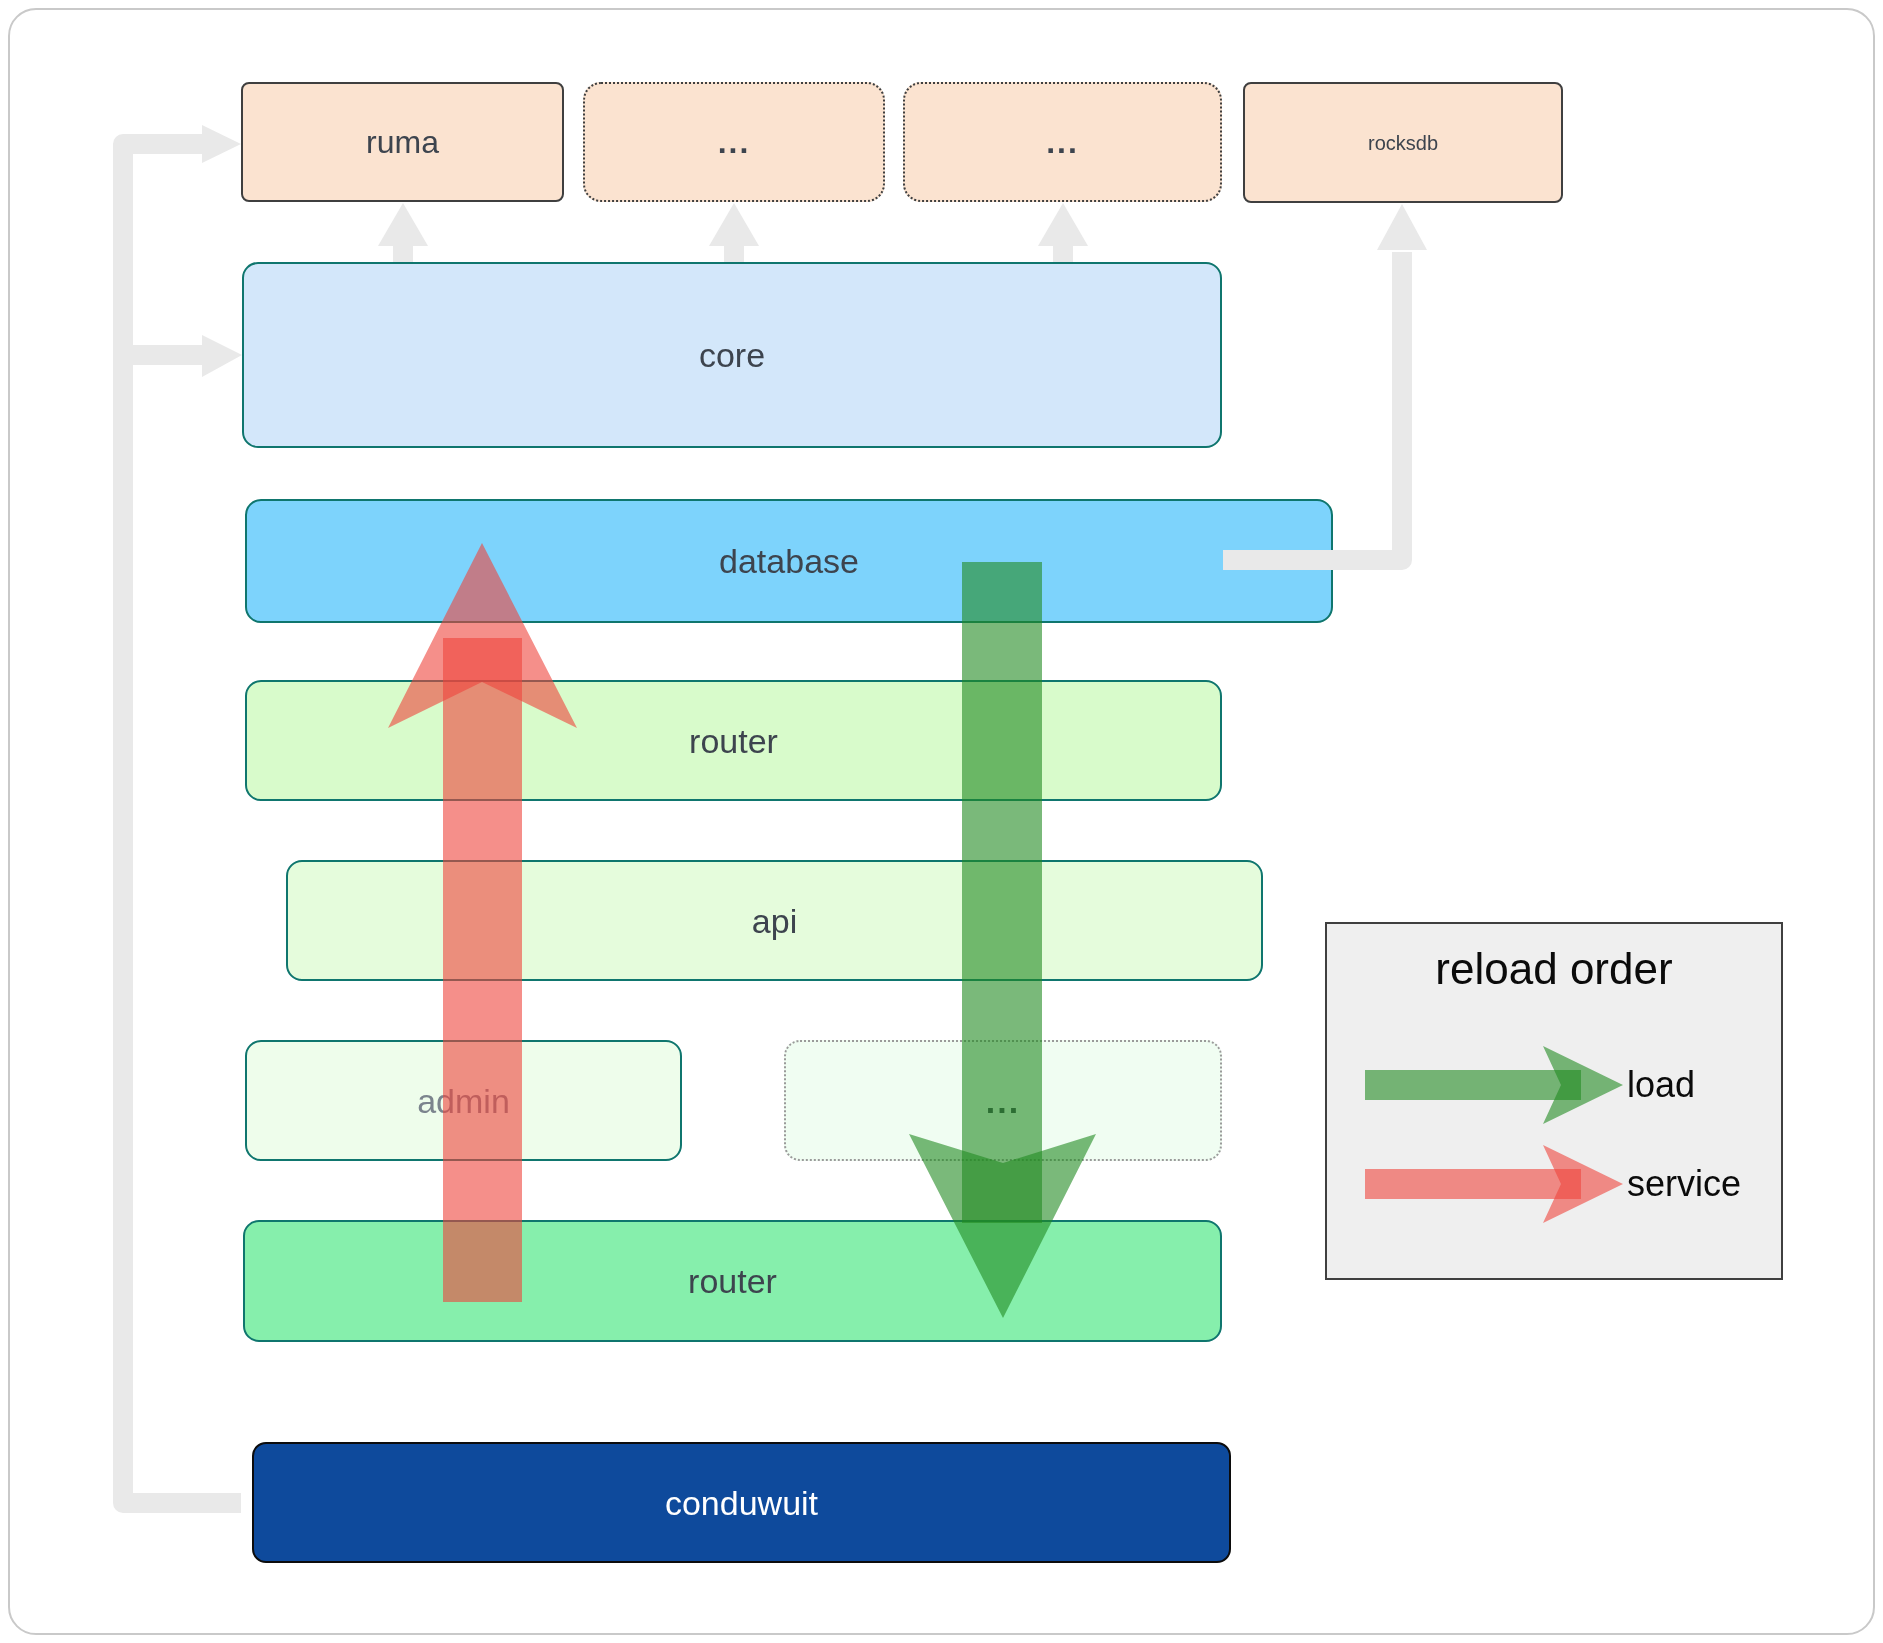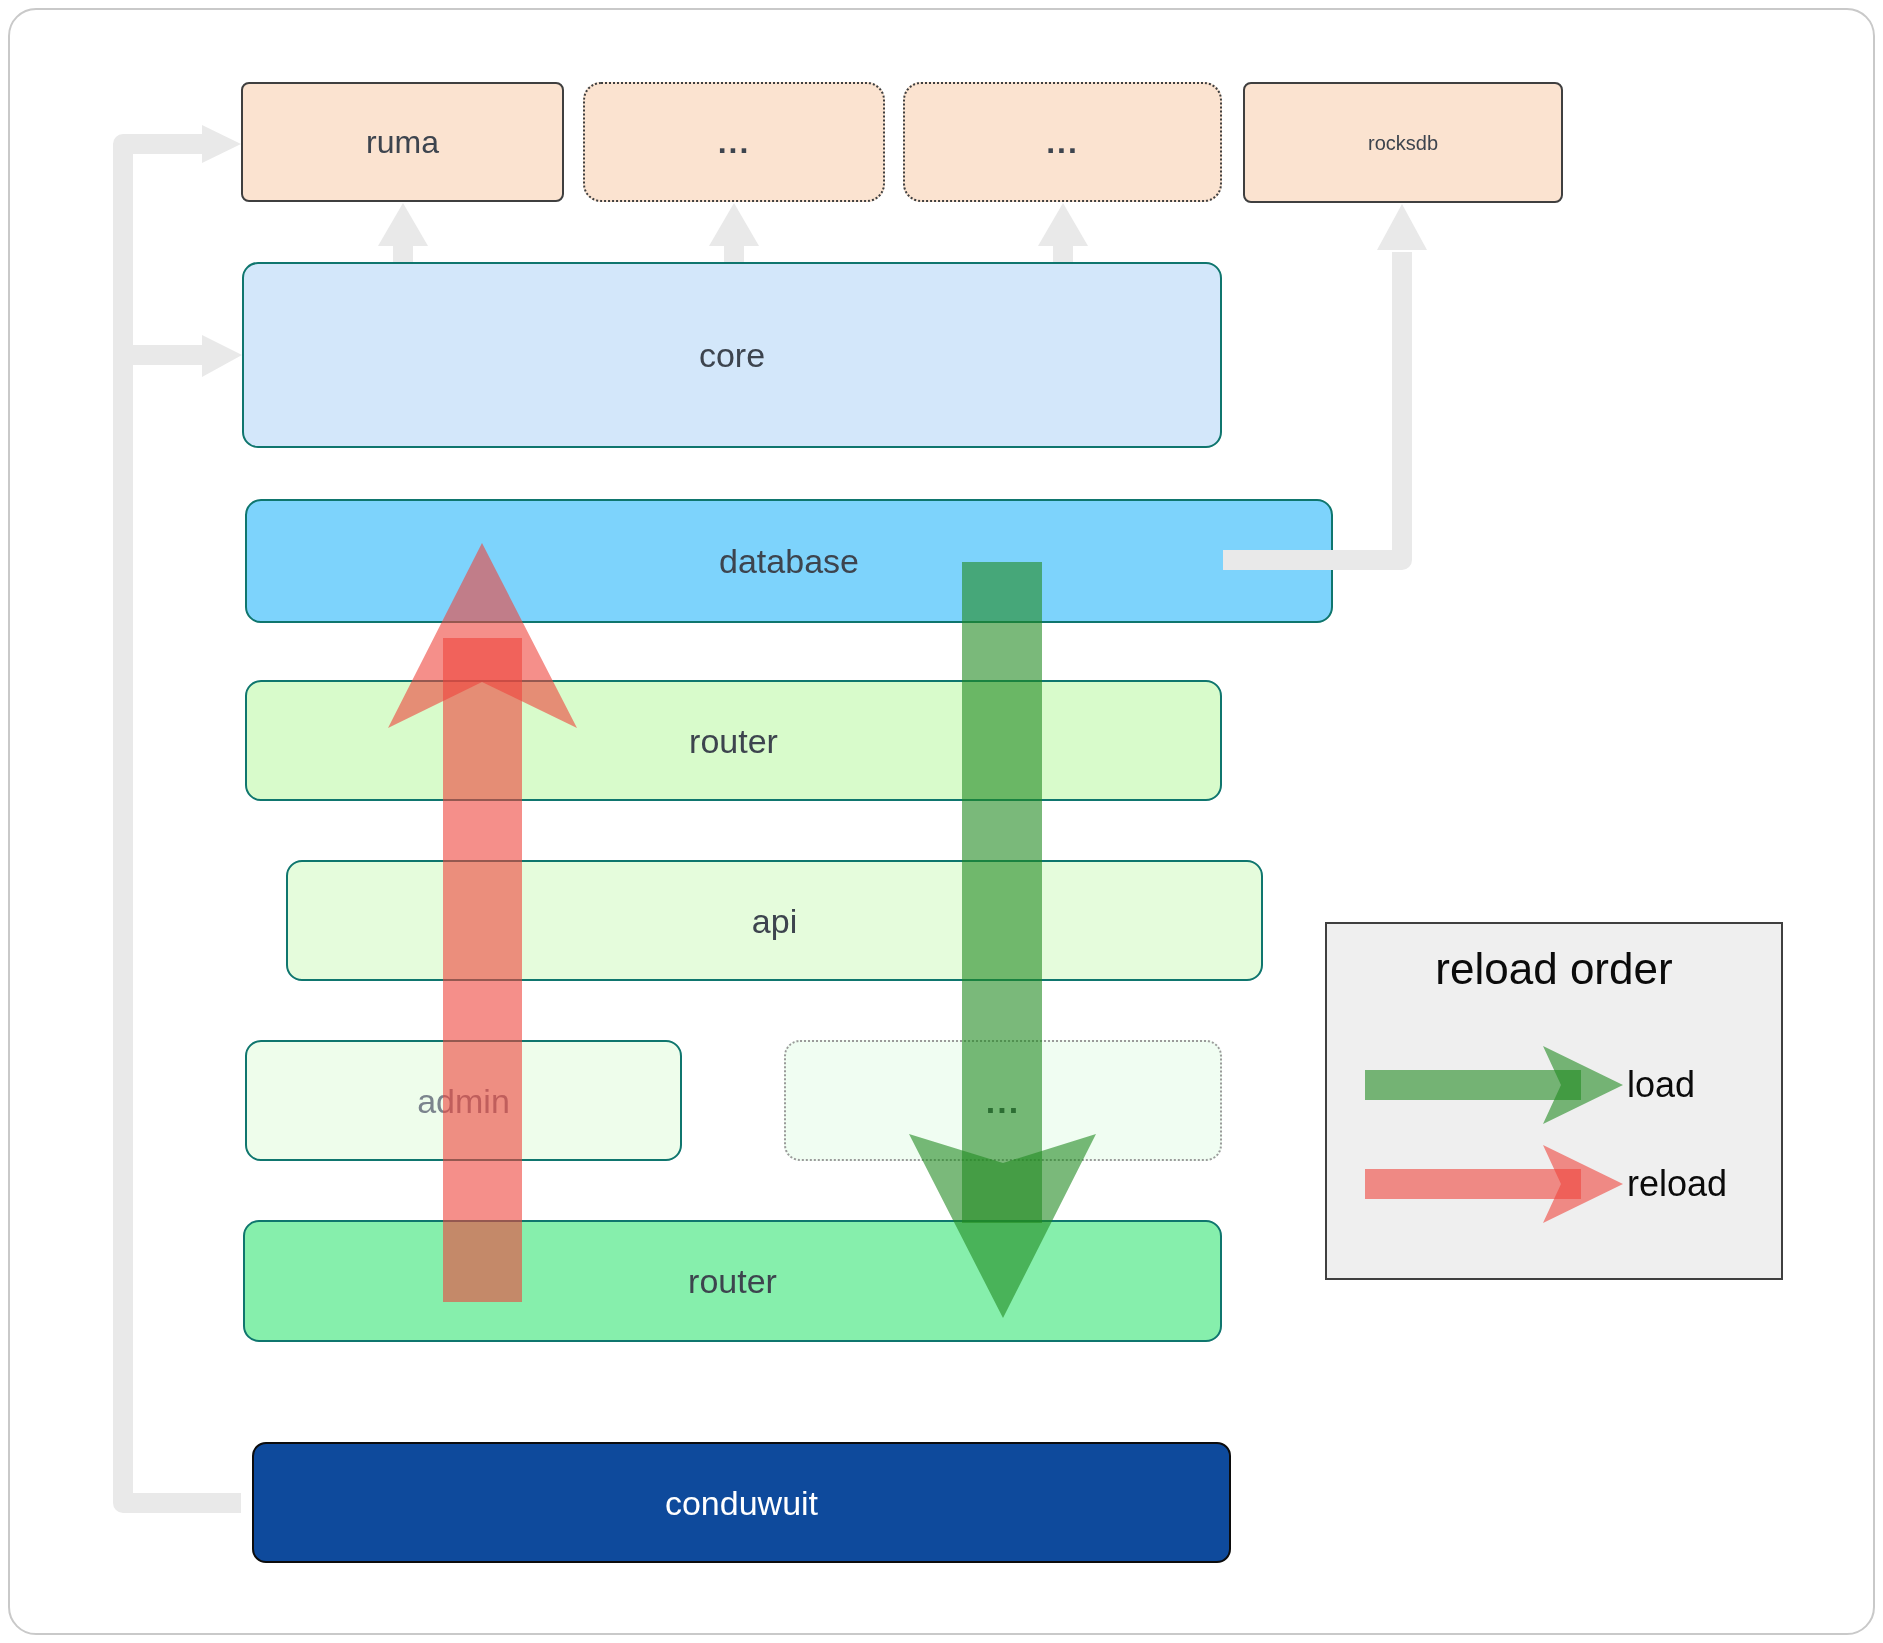--- a/index.html
+++ b/index.html
@@ -84,15 +84,15 @@
     <svg class="legend-row-svg" style="top:116px;" viewBox="0 0 266 90">
       <rect x="2" y="30" width="216" height="30" fill-opacity="0.6" fill="#228b22"></rect>
       <polygon points="260,45 180,6 198,45 180,84" fill-opacity="0.6" fill="#228b22"></polygon>
     </svg>
     <div class="legend-label" style="top:116px;">load</div>
 
     <svg class="legend-row-svg" style="top:215px;" viewBox="0 0 266 90">
       <rect x="2" y="30" width="216" height="30" fill-opacity="0.6" fill="#ef443c"></rect>
       <polygon points="260,45 180,6 198,45 180,84" fill-opacity="0.6" fill="#ef443c"></polygon>
     </svg>
-    <div class="legend-label" style="top:215px;">reload</div>
+    <div class="legend-label" style="top:215px;">service</div>
   </div>
 </div>
 
 </body></html>

